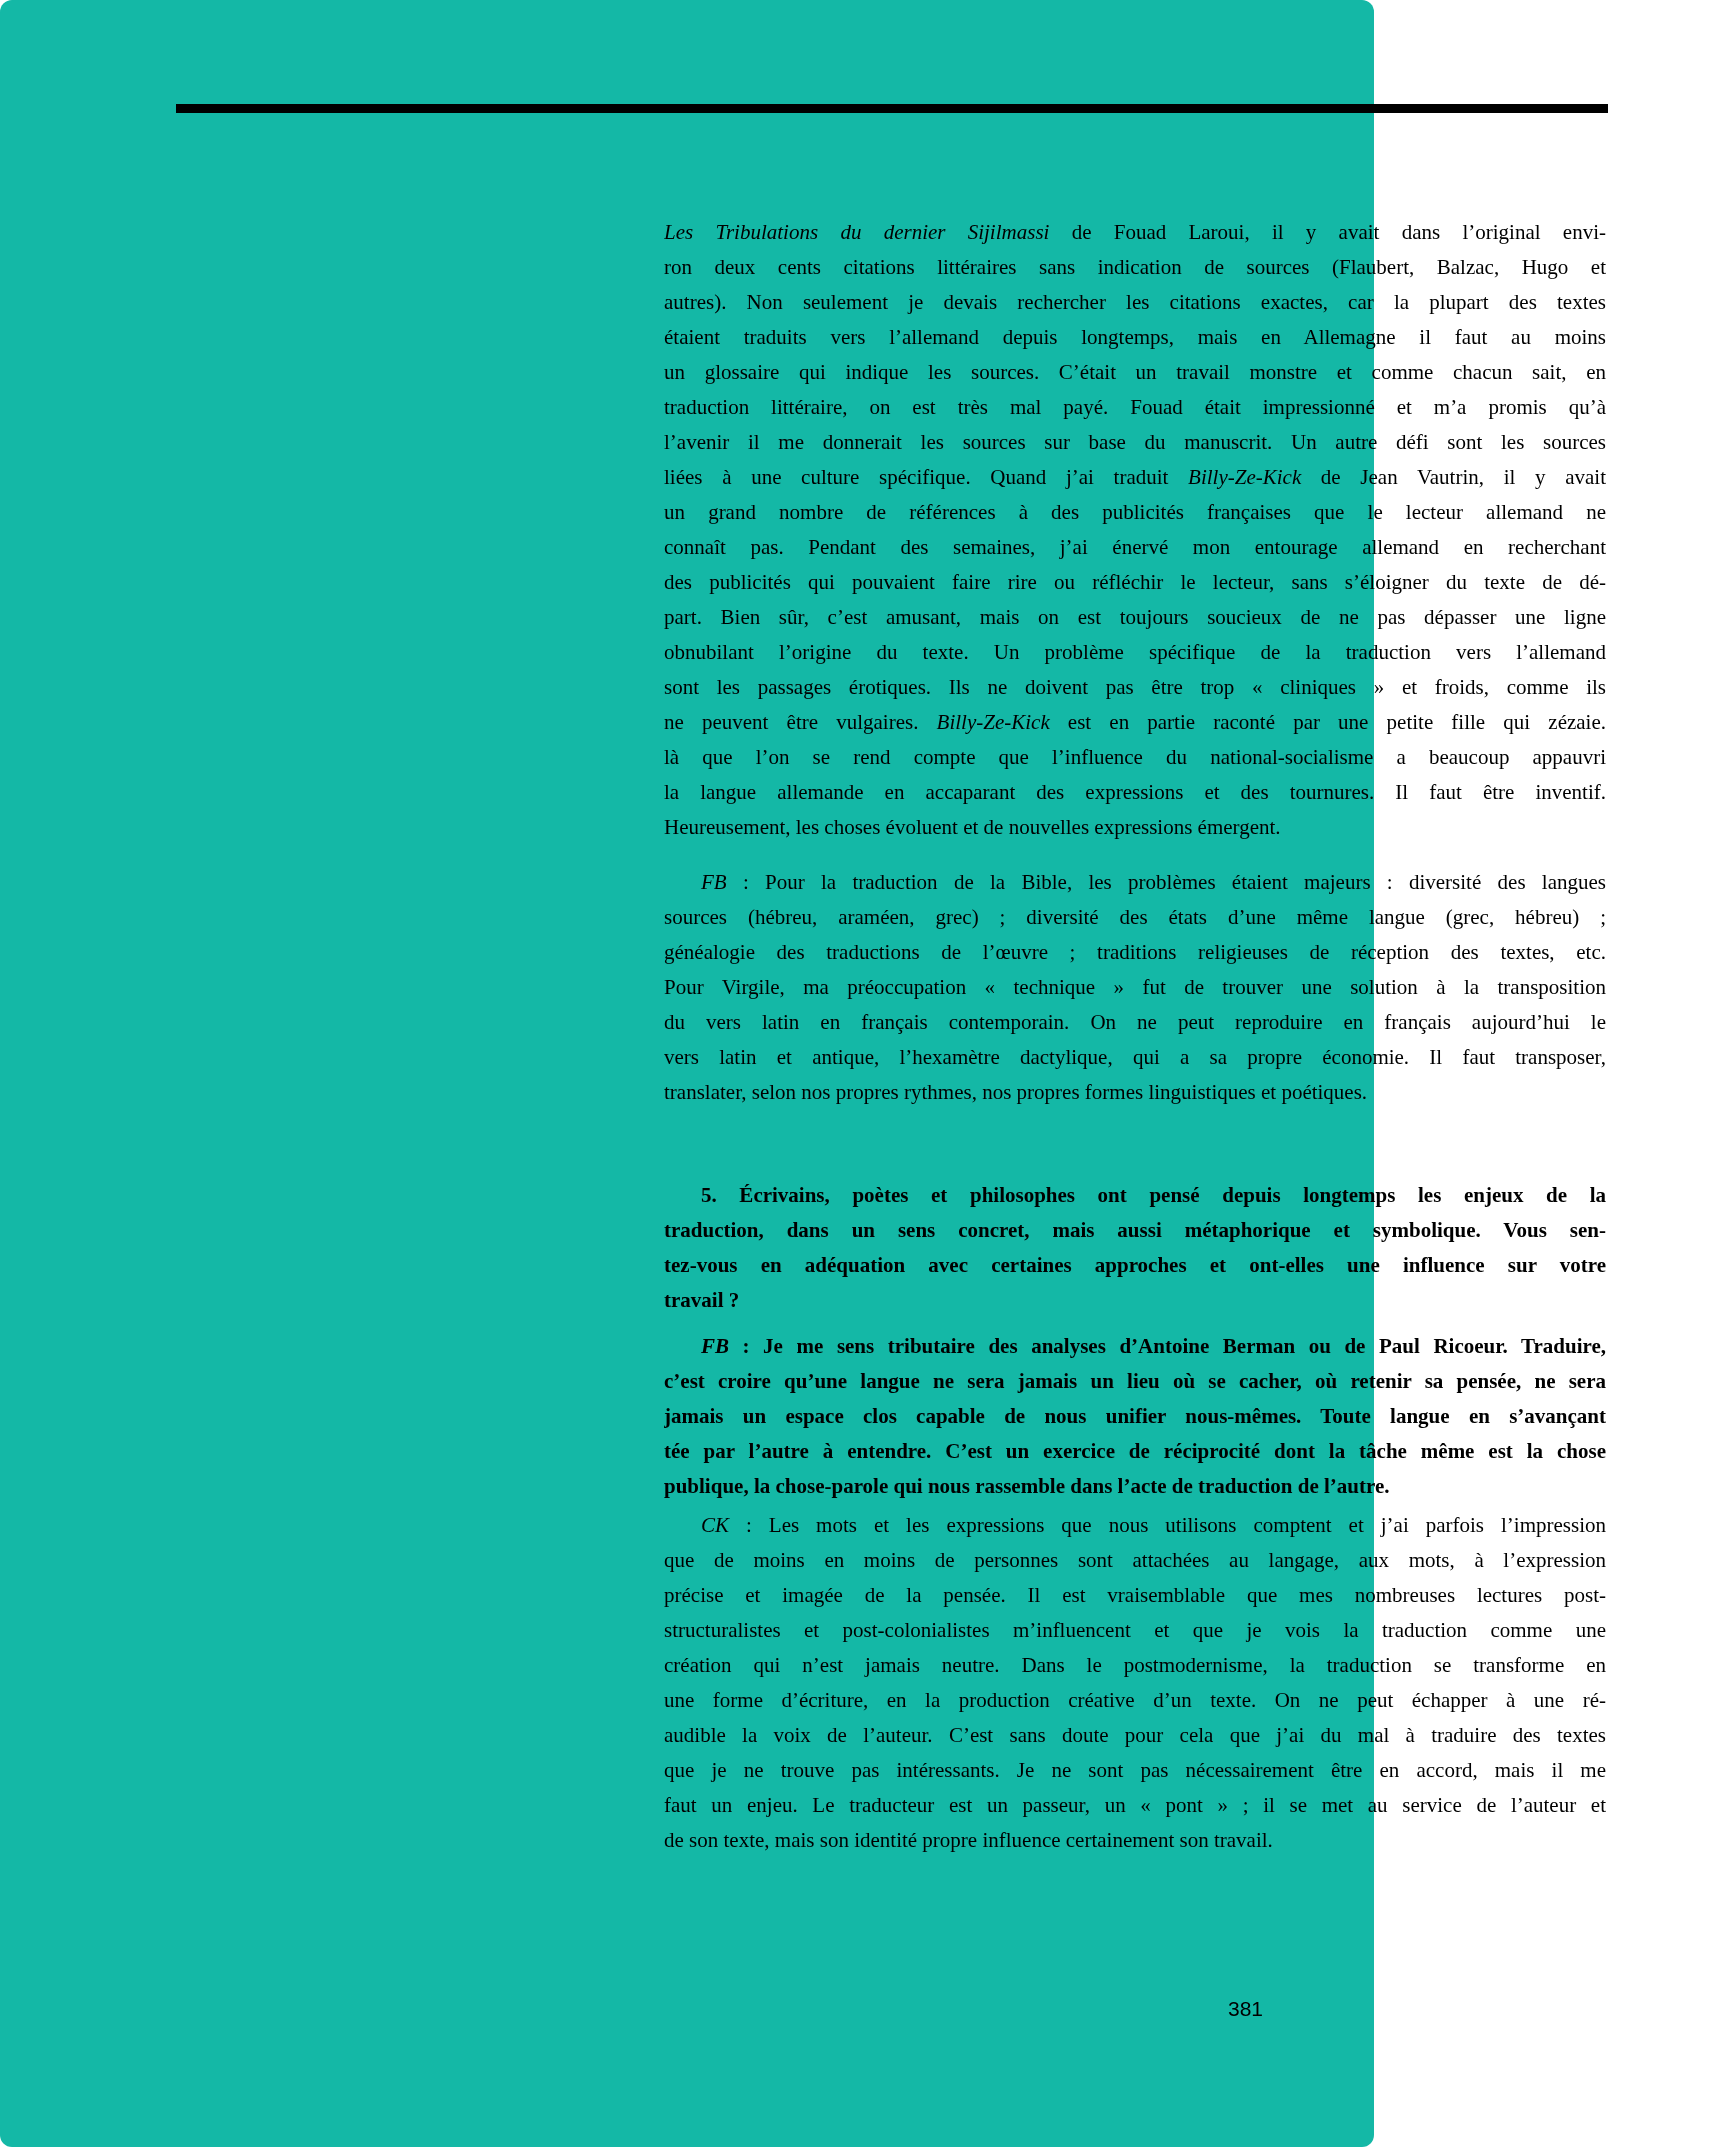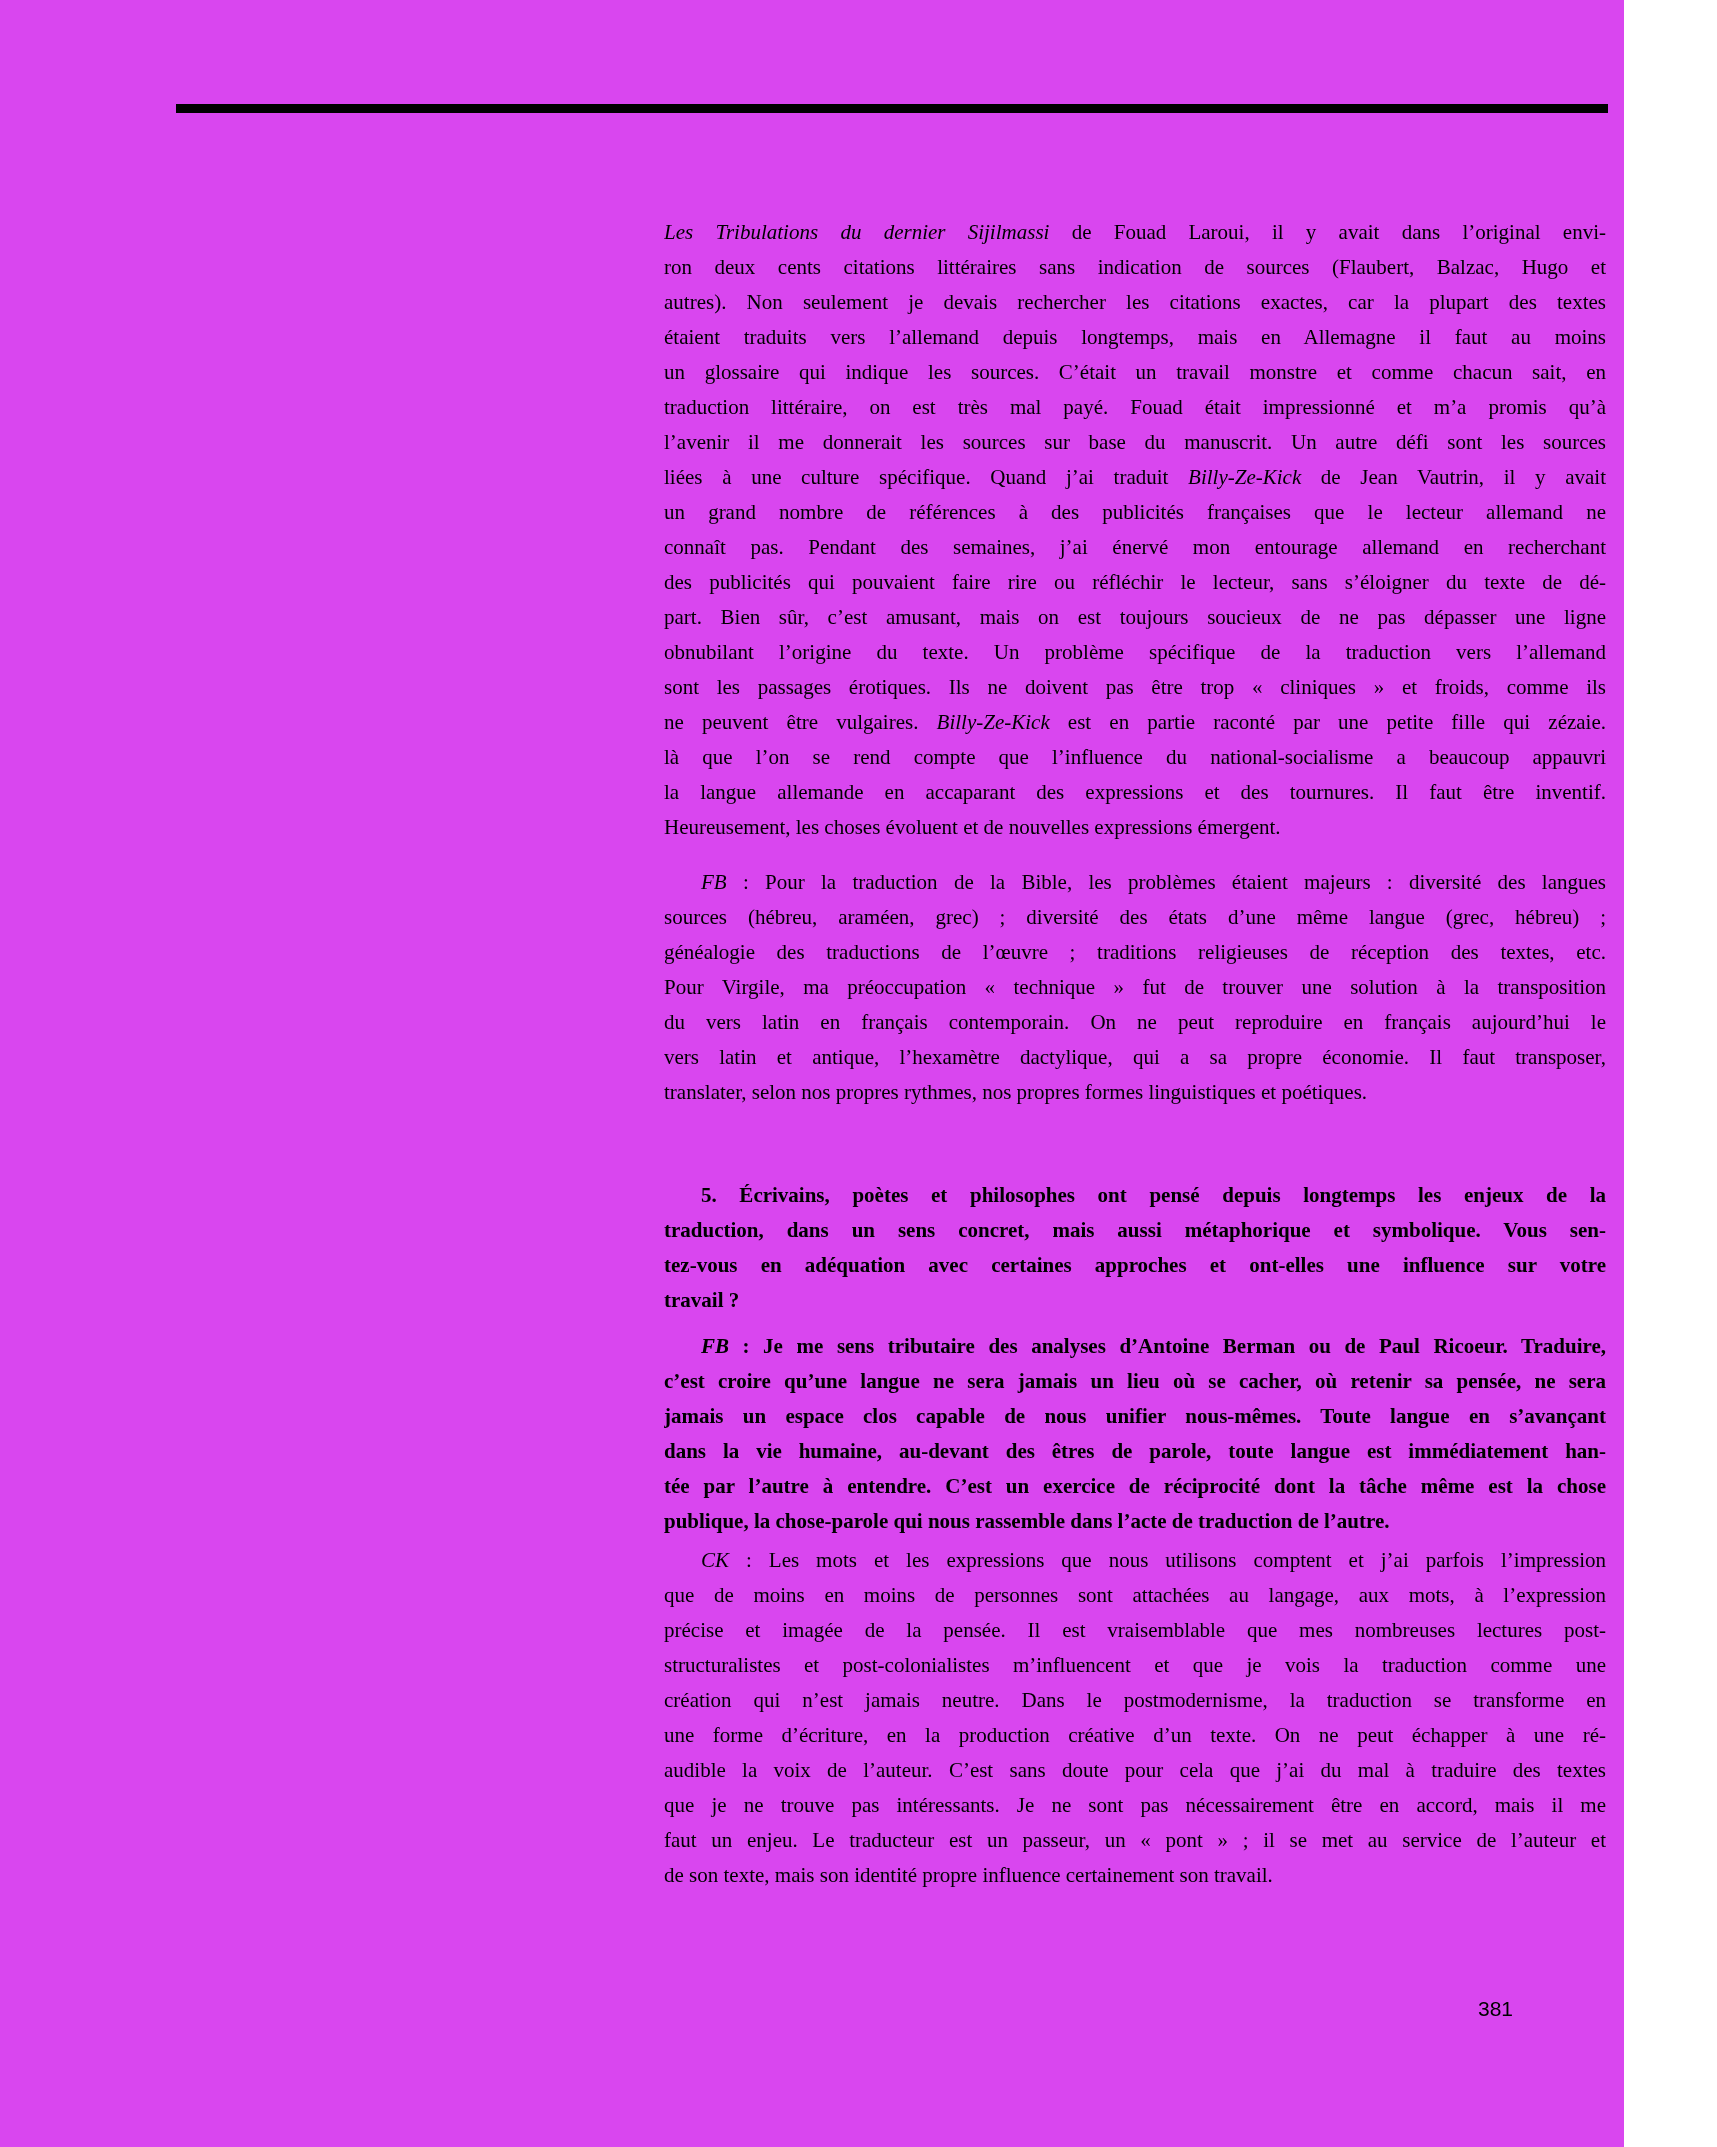--- a/index.html
+++ b/index.html
@@ -2,24 +2,25 @@
 <html lang="fr" style="font-size:14.6px"><head>
 <meta charset="utf-8">
 <style>
   html, body { margin: 0; padding: 0; }
   body {
     width: 1718px; height: 2147px;
     background: #ffffff;
   }
   .page {
     position: relative;
-    width: 1624px; height: 2147px;
-    background: #d946ef;
+    width: 1374px; height: 2147px;
+    background: #14b8a6;
     color: #000000;
     font-family: "Liberation Serif", serif;
+    border-radius: 12px;
   }
   .top-rule {
     position: absolute;
     left: 176px; top: 104px;
     width: 1432px; height: 9.1px;
     background: #000000;
   }
   .text-column {
     position: absolute;
     left: 664px; top: 215px;
@@ -85,21 +86,20 @@
       <div class="para bold" style="margin-top: 68px;">
         <div class="line indent"><span>5. Écrivains, poètes et philosophes ont pensé depuis longtemps les enjeux de la</span></div>
         <div class="line"><span>traduction, dans un sens concret, mais aussi métaphorique et symbolique. Vous sen-</span></div>
         <div class="line"><span>tez-vous en adéquation avec certaines approches et ont-elles une influence sur votre</span></div>
         <div class="line last"><span>travail ?</span></div>
       </div>
       <div class="para" style="margin-top: 11px; font-weight: bold;">
         <div class="line indent"><span class="it">FB</span><span> : Je me sens tributaire des analyses d’Antoine Berman ou de Paul Ricoeur. Traduire,</span></div>
         <div class="line"><span>c’est croire qu’une langue ne sera jamais un lieu où se cacher, où retenir sa pensée, ne sera</span></div>
         <div class="line"><span>jamais un espace clos capable de nous unifier nous-mêmes. Toute langue en s’avançant</span></div>
-        <div class="line"><span>dans la vie humaine, au-devant des êtres de parole, toute langue est immédiatement han-</span></div>
         <div class="line"><span>tée par l’autre à entendre. C’est un exercice de réciprocité dont la tâche même est la chose</span></div>
         <div class="line last"><span>publique, la chose-parole qui nous rassemble dans l’acte de traduction de l’autre.</span></div>
       </div>
       <div class="para" style="margin-top: 4px;">
         <div class="line indent"><span class="it">CK</span><span> : Les mots et les expressions que nous utilisons comptent et j’ai parfois l’impression</span></div>
         <div class="line"><span>que de moins en moins de personnes sont attachées au langage, aux mots, à l’expression</span></div>
         <div class="line"><span>précise et imagée de la pensée. Il est vraisemblable que mes nombreuses lectures post-</span></div>
         <div class="line"><span>structuralistes et post-colonialistes m’influencent et que je vois la traduction comme une</span></div>
         <div class="line"><span>création qui n’est jamais neutre. Dans le postmodernisme, la traduction se transforme en</span></div>
         <div class="line"><span>une forme d’écriture, en la production créative d’un texte. On ne peut échapper à une ré-</span></div>

